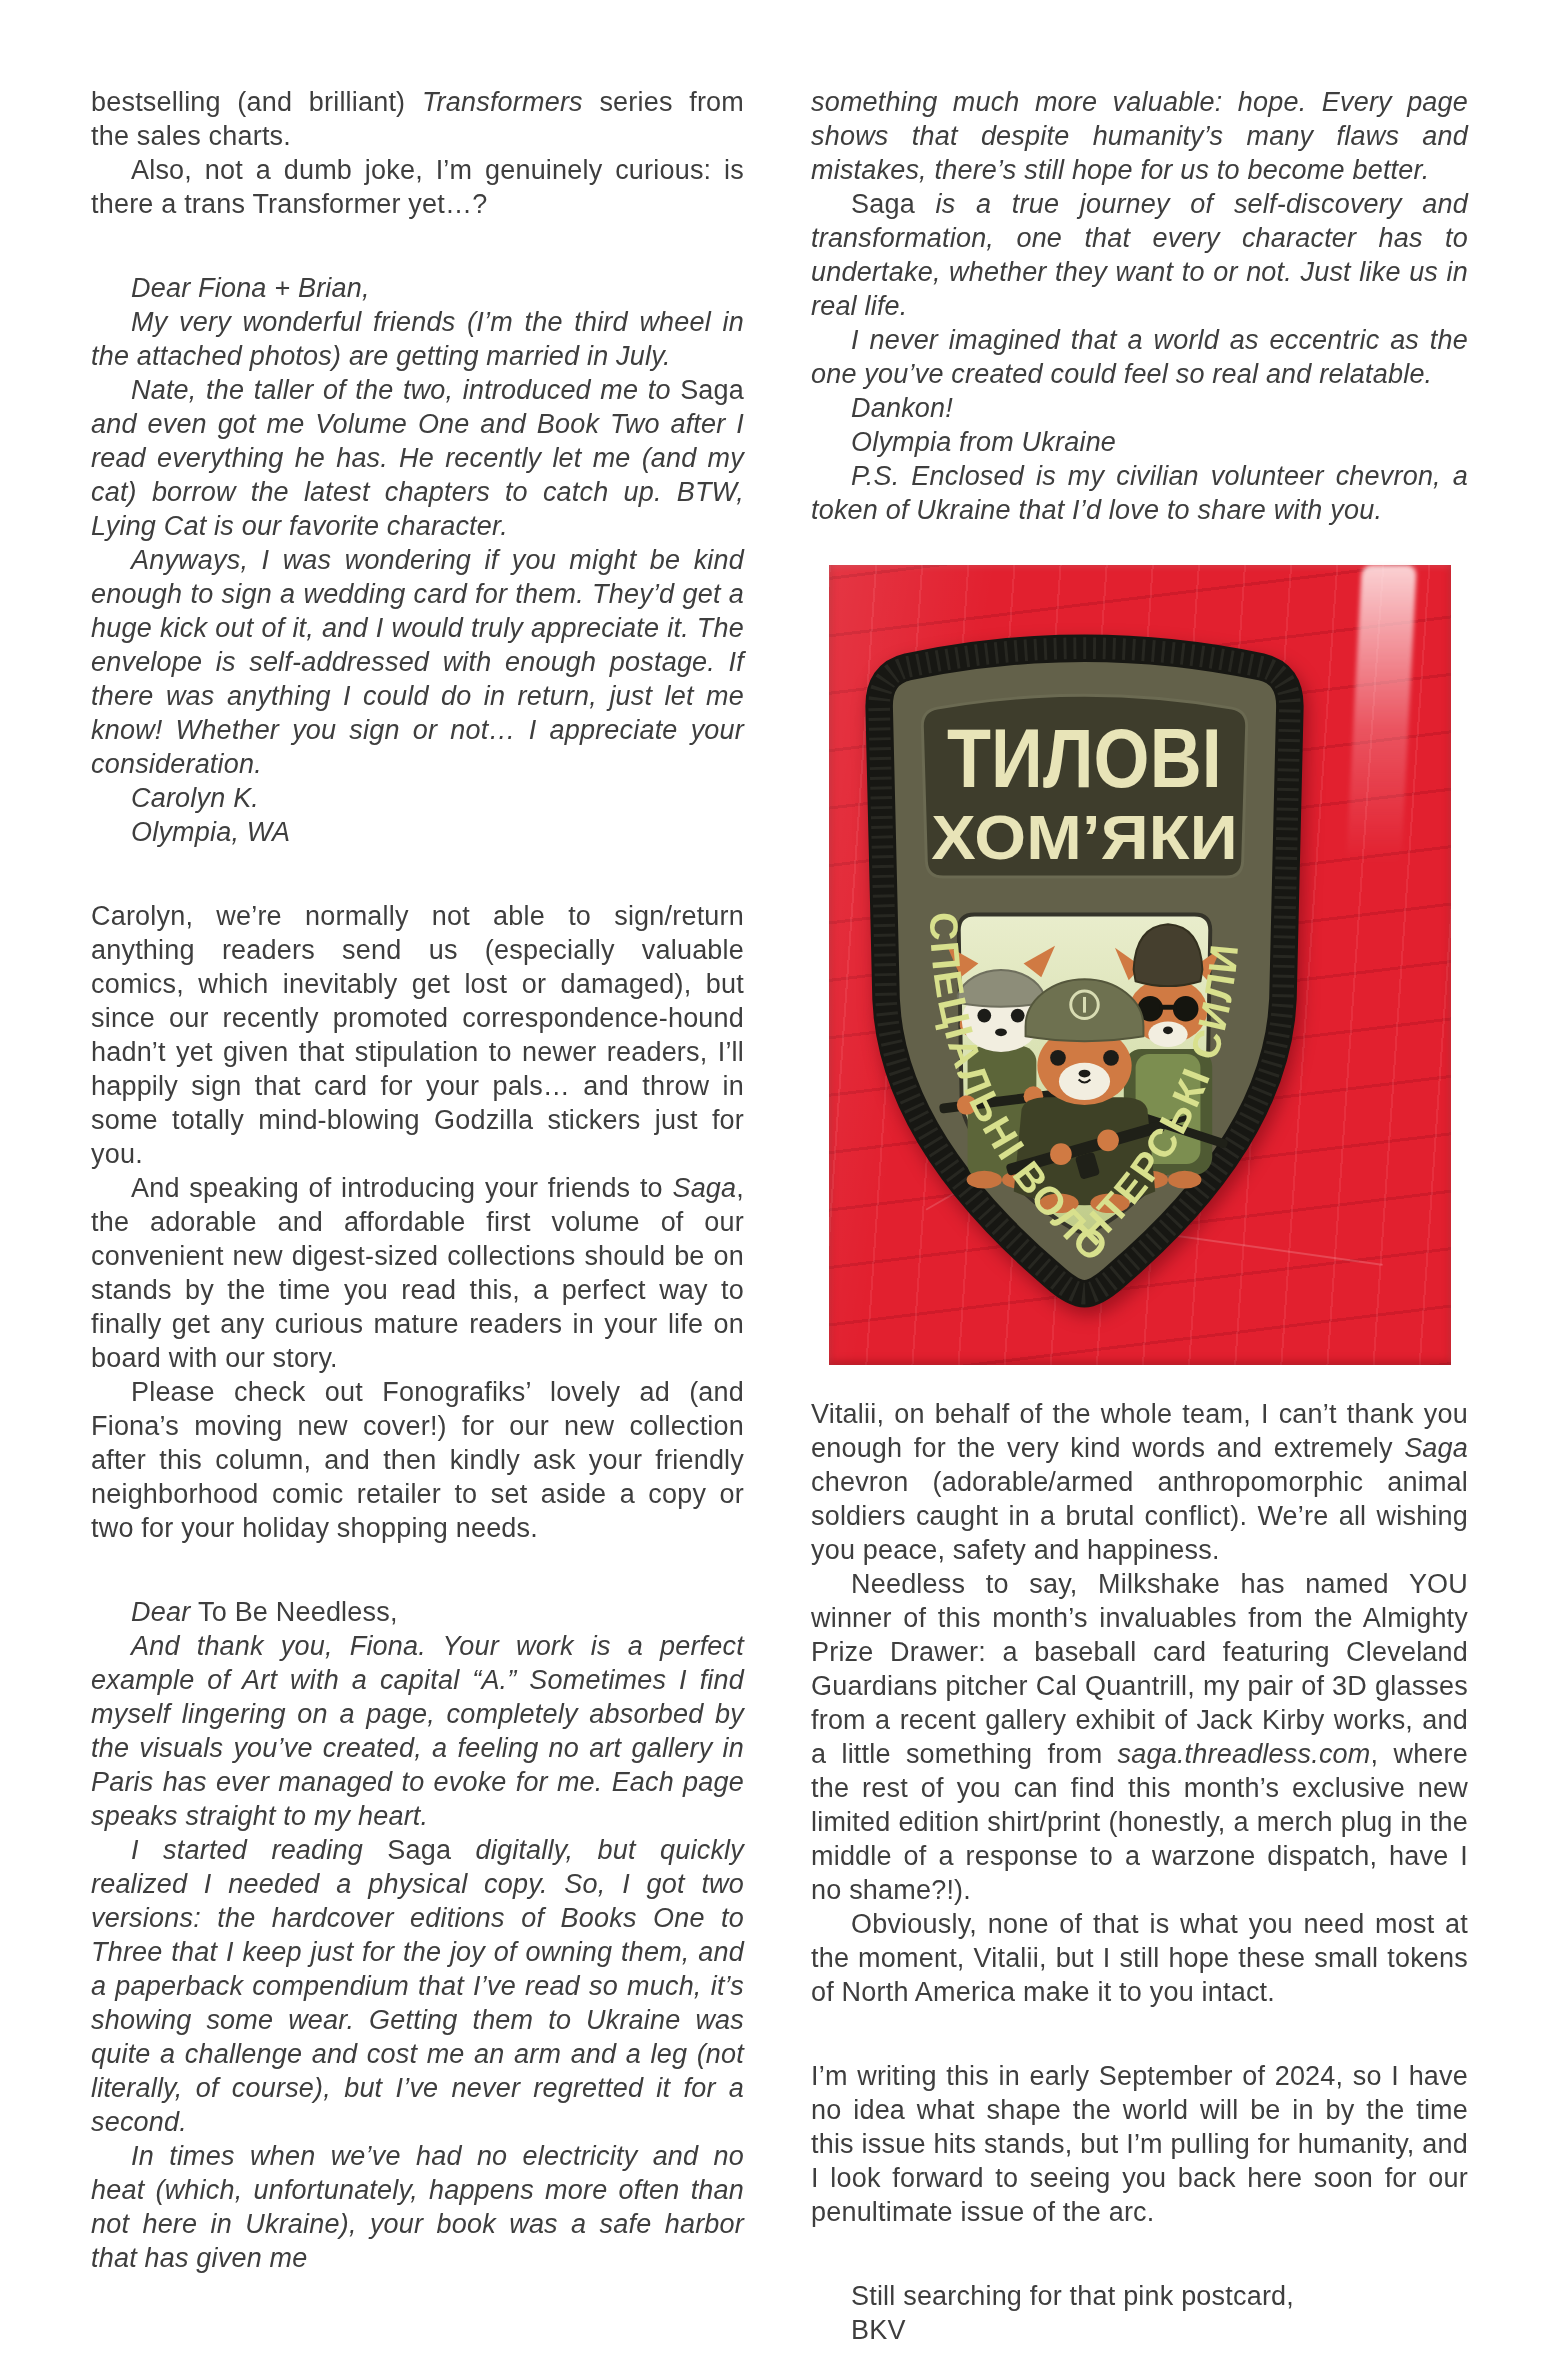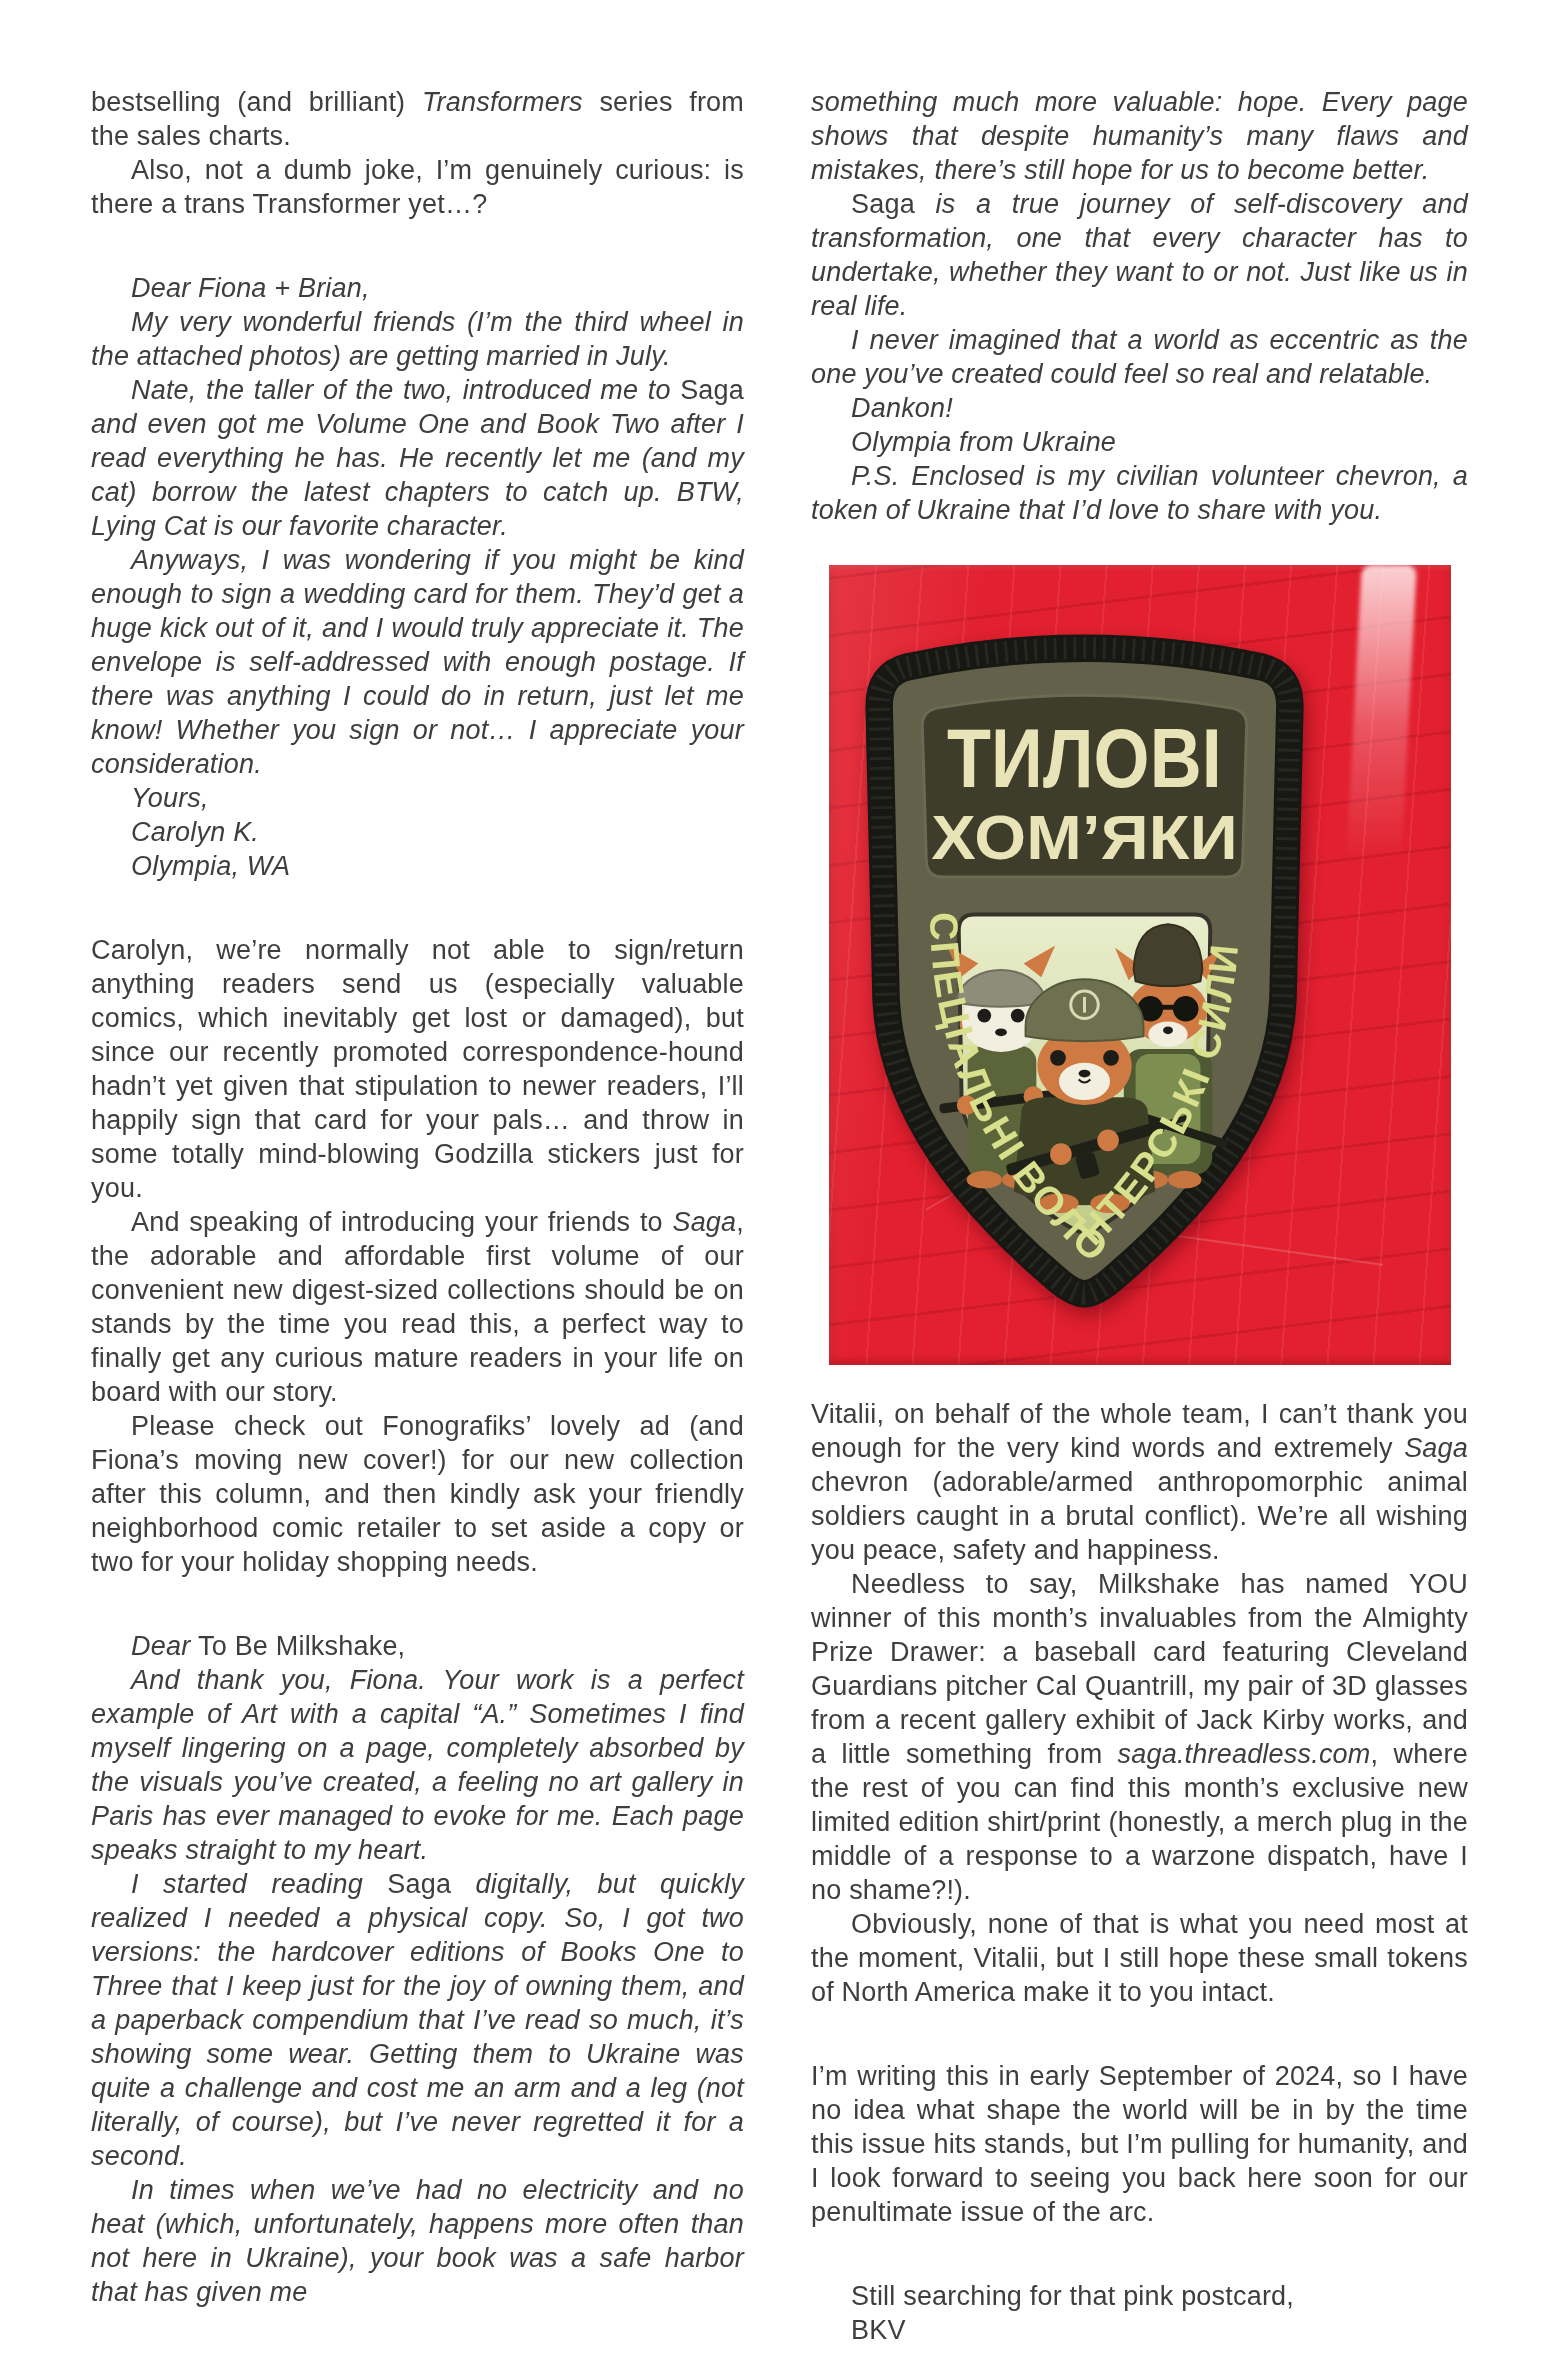--- a/index.html
+++ b/index.html
@@ -46,27 +46,26 @@
 </head>
 <body>
 
 <div class="col col-left">
     <p class="para"><span>bestselling (and brilliant) </span><span class="alt">Transformers</span><span> series from the sales charts.</span></p>
     <p class="para ind"><span>Also, not a dumb joke, I’m genuinely curious: is there a trans Transformer yet…?</span></p>
     <p class="para it ind gap"><span>Dear Fiona + Brian,</span></p>
     <p class="para it ind"><span>My very wonderful friends (I’m the third wheel in the attached photos) are getting married in July.</span></p>
     <p class="para it ind"><span>Nate, the taller of the two, introduced me to </span><span class="alt">Saga</span><span> and even got me Volume One and Book Two after I read everything he has. He recently let me (and my cat) borrow the latest chapters to catch up. BTW, Lying Cat is our favorite character.</span></p>
     <p class="para it ind"><span>Anyways, I was wondering if you might be kind enough to sign a wedding card for them. They’d get a huge kick out of it, and I would truly appreciate it. The envelope is self-addressed with enough postage. If there was anything I could do in return, just let me know! Whether you sign or not… I appreciate your consideration.</span></p>
-    <p class="para it ind"><span>Yours,</span></p>
     <p class="para it ind"><span>Carolyn K.</span></p>
     <p class="para it ind"><span>Olympia, WA</span></p>
     <p class="para gap"><span>Carolyn, we’re normally not able to sign/return anything readers send us (especially valuable comics, which inevitably get lost or damaged), but since our recently promoted correspondence-hound hadn’t yet given that stipulation to newer readers, I’ll happily sign that card for your pals… and throw in some totally mind-blowing Godzilla stickers just for you.</span></p>
     <p class="para ind"><span>And speaking of introducing your friends to </span><span class="alt">Saga</span><span>, the adorable and affordable first volume of our convenient new digest-sized collections should be on stands by the time you read this, a perfect way to finally get any curious mature readers in your life on board with our story.</span></p>
     <p class="para ind"><span>Please check out Fonografiks’ lovely ad (and Fiona’s moving new cover!) for our new collection after this column, and then kindly ask your friendly neighborhood comic retailer to set aside a copy or two for your holiday shopping needs.</span></p>
-    <p class="para it ind gap"><span>Dear </span><span class="alt">To Be Milkshake,</span></p>
+    <p class="para it ind gap"><span>Dear </span><span class="alt">To Be Needless,</span></p>
     <p class="para it ind"><span>And thank you, Fiona. Your work is a perfect example of Art with a capital “A.” Sometimes I find myself lingering on a page, completely absorbed by the visuals you’ve created, a feeling no art gallery in Paris has ever managed to evoke for me. Each page speaks straight to my heart.</span></p>
     <p class="para it ind"><span>I started reading </span><span class="alt">Saga</span><span> digitally, but quickly realized I needed a physical copy. So, I got two versions: the hardcover editions of Books One to Three that I keep just for the joy of owning them, and a paperback compendium that I’ve read so much, it’s showing some wear. Getting them to Ukraine was quite a challenge and cost me an arm and a leg (not literally, of course), but I’ve never regretted it for a second.</span></p>
     <p class="para it ind"><span>In times when we’ve had no electricity and no heat (which, unfortunately, happens more often than not here in Ukraine), your book was a safe harbor that has given me</span></p>
   </div>
 
 <div class="col col-right">
   <div>
       <p class="para it"><span>something much more valuable: hope. Every page shows that despite humanity’s many flaws and mistakes, there’s still hope for us to become better.</span></p>
       <p class="para it ind"><span class="alt">Saga</span><span> is a true journey of self-discovery and transformation, one that every character has to undertake, whether they want to or not. Just like us in real life.</span></p>
       <p class="para it ind"><span>I never imagined that a world as eccentric as the one you’ve created could feel so real and relatable.</span></p>

